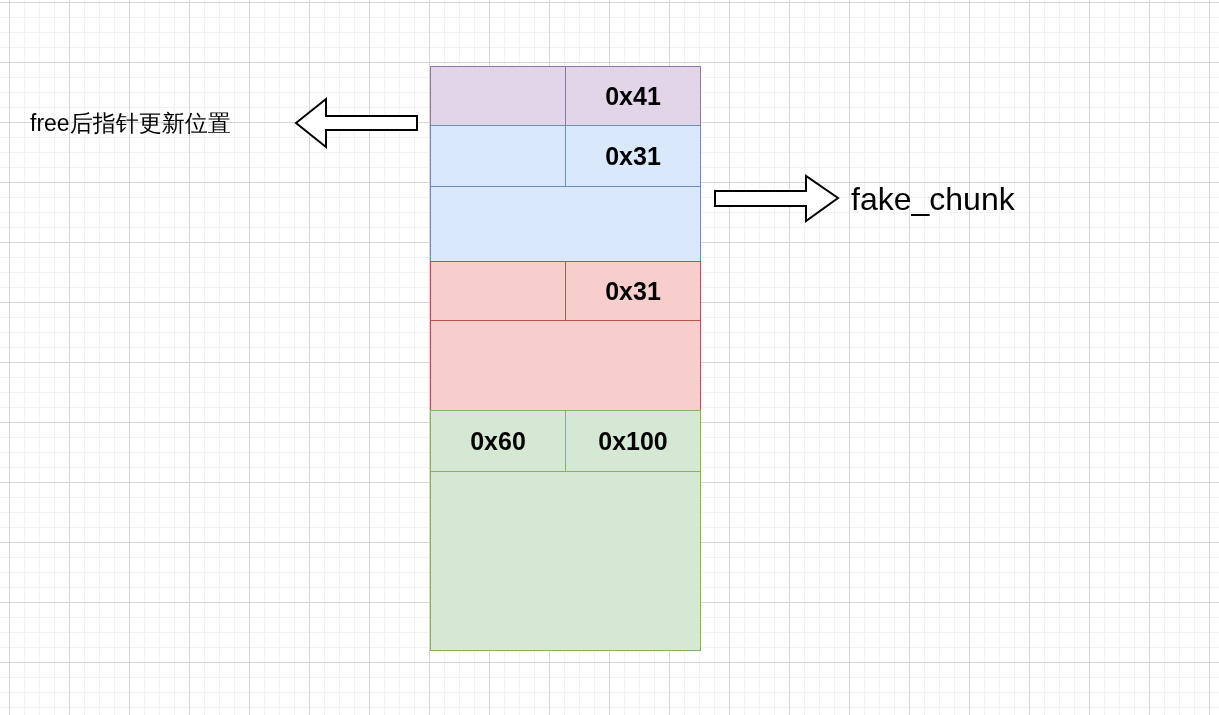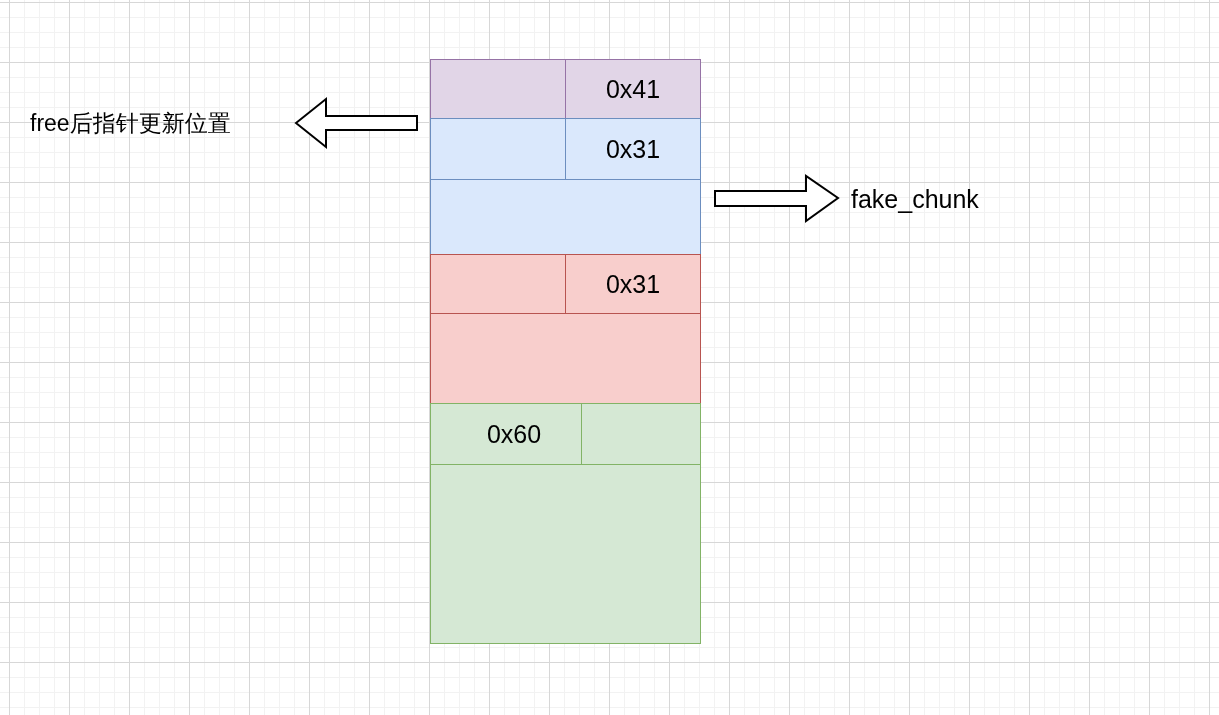--- a/index.html
+++ b/index.html
@@ -17,23 +17,24 @@
       linear-gradient(to bottom, #f2f2f2 1px, transparent 1px);
     background-size: 60px 60px, 60px 60px, 15px 15px, 15px 15px;
     background-position: 9px 2px, 9px 2px, 9px 2px, 9px 2px;
     font-family: "Liberation Sans", "DejaVu Sans", sans-serif;
     color: #000000;
   }
 
   .mem-column {
     position: absolute;
     left: 430px;
-    top: 59px;
+    top: 66px;
     width: 271px;
     height: 585px;
+    font-weight: bold;
   }
   .row {
     position: absolute;
     left: 0;
     width: 271px;
     border: 1px solid;
     display: flex;
   }
   .cell {
     flex: 1 1 auto;
@@ -55,21 +56,21 @@
   .red.split .cell.left { border-right: 1px solid #B85450; }
   .green  { background: #D5E8D4; border-color: #82B366; }
   .green.split .cell.left { border-right: 1px solid #82B366; }
 
   
   .r0 { top: 0;     height: 60px; }
   .r1 { top: 59px;  height: 62px; }
   .r2 { top: 120px; height: 76px; }
   .r3 { top: 195px; height: 60px; }
   .r4 { top: 254px; height: 91px; }
-  .r5 { top: 344px; height: 62px; padding-left: 16px; }
+  .r5 { top: 344px; height: 62px; }
   .r6 { top: 405px; height: 180px; }
 
   .arrows {
     position: absolute;
     left: 0; top: 0;
     width: 1219px; height: 715px;
     pointer-events: none;
   }
   .arrow-path {
     fill: #ffffff;
@@ -83,21 +84,21 @@
     left: 30px;
     top: 109px;
     font-size: 23px;
     line-height: 28px;
     white-space: nowrap;
   }
   .label-right {
     position: absolute;
     left: 851px;
     top: 184px;
-    font-size: 25px;
+    font-size: 32px;
     line-height: 30px;
     white-space: nowrap;
     text-align: right;
   }
 </style>
 </head>
 <body>
 
 <div class="canvas">
 
@@ -121,20 +122,21 @@
       <div class="cell left"></div>
       <div class="cell right">0x31</div>
     </div>
 
     <div class="row r4 red">
       <div class="cell"></div>
     </div>
 
     <div class="row r5 green split">
       <div class="cell left">0x60</div>
+      <div class="cell right">0x100</div>
     </div>
 
     <div class="row r6 green">
       <div class="cell"></div>
     </div>
 
   </div>
 
   <svg class="arrows" width="1219" height="715" viewBox="0 0 1219 715" xmlns="http://www.w3.org/2000/svg">
     <path class="arrow-path" d="M 296 123 L 326 99 L 326 116 L 417 116 L 417 130 L 326 130 L 326 147 Z"></path>

